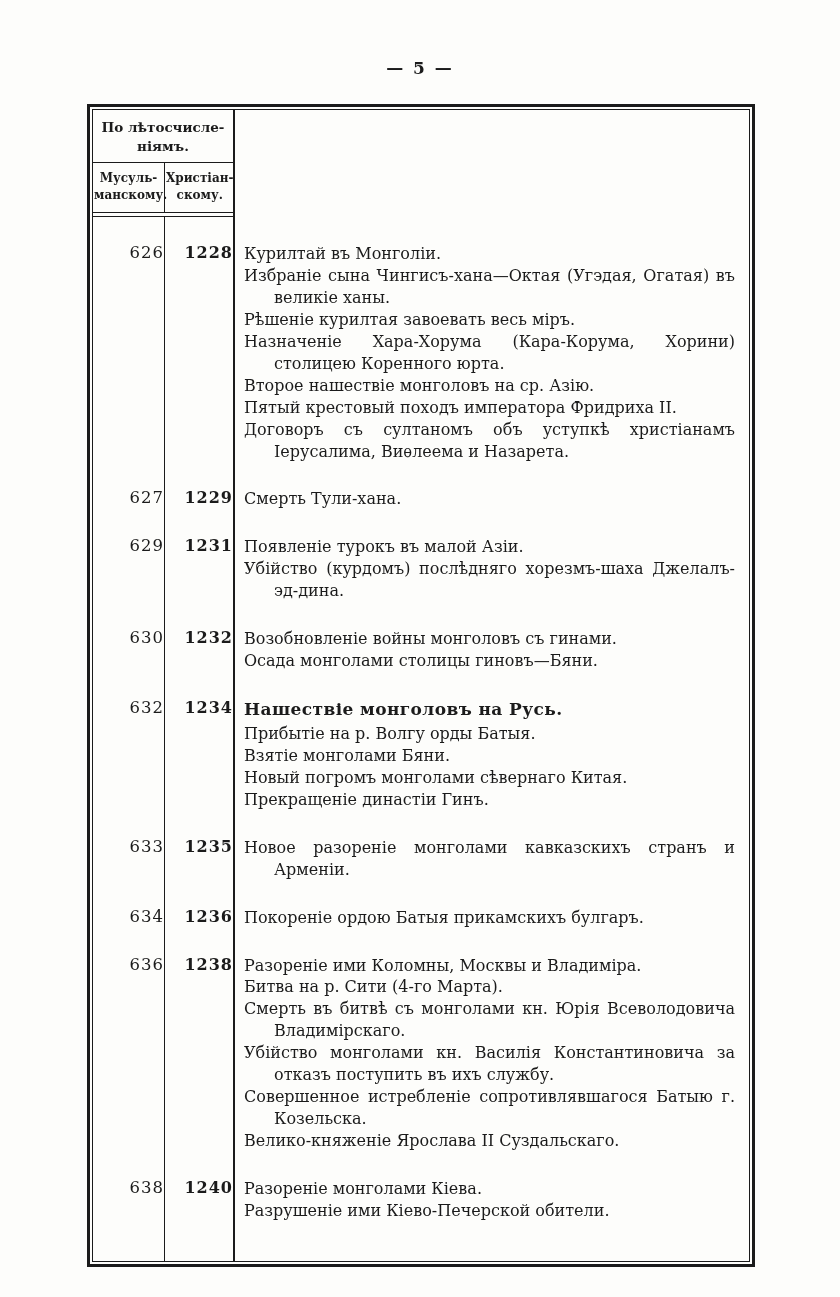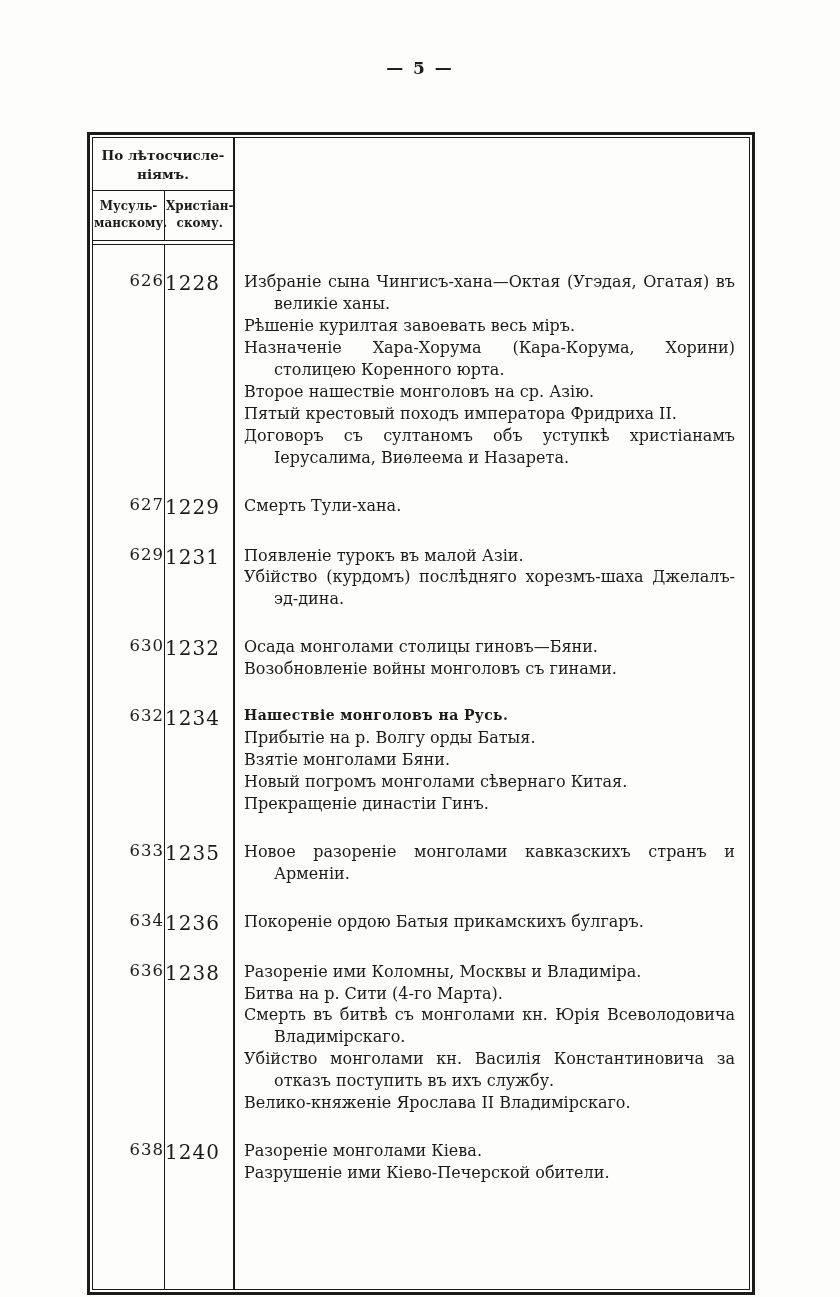--- a/index.html
+++ b/index.html
@@ -14,21 +14,21 @@
   .page-number {
     position: absolute;
     top: 58px; left: 0; width: 100%;
     text-align: center;
     font-weight: bold;
     font-size: 17px;
     letter-spacing: 2px;
   }
   .table-outer {
     position: absolute;
-    left: 87px; top: 132px;
+    left: 87px; top: 104px;
     width: 668px; height: 1163px;
     border: 3px solid #1b1b1b;
     padding: 2px;
     background: #fdfdfb;
   }
   .table-inner {
     border: 1px solid #1b1b1b;
     width: 100%; height: 100%;
     display: flex;
     flex-direction: column;
@@ -77,36 +77,37 @@
     grid-template-columns: 72px 70px 1fr;
   }
   .cell { padding-top: 26px; }
   .cell-m {
     text-align: right;
     border-right: 1px solid #1b1b1b;
     font-size: 16.5px;
     letter-spacing: 1px;
   }
   .cell-c {
-    text-align: left;
+    text-align: right;
     border-right: 2px solid #1b1b1b;
-    font-size: 20px;
+    font-size: 16px;
     letter-spacing: 1px;
+    font-weight: bold;
   }
   .cell-e { padding-left: 9px; padding-right: 14px; }
   .event {
     font-size: 16px;
     line-height: 1.37;
     padding-left: 30px;
     text-indent: -30px;
     text-align: justify;
   }
   .event.bold {
     font-weight: bold;
-    font-size: 14px;
+    font-size: 17px;
     letter-spacing: 0.4px;
     padding-bottom: 2px;
   }
   .filler { padding-top: 0; }
 </style>
 </head>
 <body>
 
 <div class="page-number">— 5 —</div>
 
@@ -125,20 +126,21 @@
         </div>
         <div class="double-rule"></div>
       </div>
       <div class="thead-right"></div>
     </div>
 
     <div class="tbody" style="grid-template-rows: repeat(9, min-content) 1fr;">
         <div class="cell cell-m">626</div>
         <div class="cell cell-c">1228</div>
         <div class="cell cell-e">
+          <div class="event">Курилтай въ Монголіи.</div>
           <div class="event">Избраніе сына Чингисъ-хана—Октая (Угэдая, Огатая) въ великіе ханы.</div>
           <div class="event">Рѣшеніе курилтая завоевать весь міръ.</div>
           <div class="event">Назначеніе Хара-Хорума (Кара-Корума, Хорини) столицею Коренного юрта.</div>
           <div class="event">Второе нашествіе монголовъ на ср. Азію.</div>
           <div class="event">Пятый крестовый походъ императора Фридриха II.</div>
           <div class="event">Договоръ съ султаномъ объ уступкѣ христіанамъ Іерусалима, Виѳлеема и Назарета.</div>
         </div>
         <div class="cell cell-m">627</div>
         <div class="cell cell-c">1229</div>
         <div class="cell cell-e">
@@ -146,22 +148,22 @@
         </div>
         <div class="cell cell-m">629</div>
         <div class="cell cell-c">1231</div>
         <div class="cell cell-e">
           <div class="event">Появленіе турокъ въ малой Азіи.</div>
           <div class="event">Убійство (курдомъ) послѣдняго хорезмъ-шаха Джелалъ-эд-дина.</div>
         </div>
         <div class="cell cell-m">630</div>
         <div class="cell cell-c">1232</div>
         <div class="cell cell-e">
+          <div class="event">Возобновленіе войны монголовъ съ гинами.</div>
           <div class="event">Осада монголами столицы гиновъ—Бяни.</div>
-          <div class="event">Возобновленіе войны монголовъ съ гинами.</div>
         </div>
         <div class="cell cell-m">632</div>
         <div class="cell cell-c">1234</div>
         <div class="cell cell-e">
           <div class="event bold">Нашествіе монголовъ на Русь.</div>
           <div class="event">Прибытіе на р. Волгу орды Батыя.</div>
           <div class="event">Взятіе монголами Бяни.</div>
           <div class="event">Новый погромъ монголами сѣвернаго Китая.</div>
           <div class="event">Прекращеніе династіи Гинъ.</div>
         </div>
@@ -175,21 +177,22 @@
         <div class="cell cell-e">
           <div class="event">Покореніе ордою Батыя прикамскихъ булгаръ.</div>
         </div>
         <div class="cell cell-m">636</div>
         <div class="cell cell-c">1238</div>
         <div class="cell cell-e">
           <div class="event">Разореніе ими Коломны, Москвы и Владиміра.</div>
           <div class="event">Битва на р. Сити (4-го Марта).</div>
           <div class="event">Смерть въ битвѣ съ монголами кн. Юрія Всеволодовича Владимірскаго.</div>
           <div class="event">Убійство монголами кн. Василія Константиновича за отказъ поступить въ ихъ службу.</div>
-          <div class="event">Велико-княженіе Ярослава II Владимірскаго.</div>
+          <div class="event">Совершенное истребленіе сопротивлявшагося Батыю г. Козельска.</div>
+          <div class="event">Велико-княженіе Ярослава II Суздальскаго.</div>
         </div>
         <div class="cell cell-m">638</div>
         <div class="cell cell-c">1240</div>
         <div class="cell cell-e">
           <div class="event">Разореніе монголами Кіева.</div>
           <div class="event">Разрушеніе ими Кіево-Печерской обители.</div>
         </div>
         <div class="cell cell-m filler"></div>
         <div class="cell cell-c filler"></div>
         <div class="cell cell-e filler"></div>

